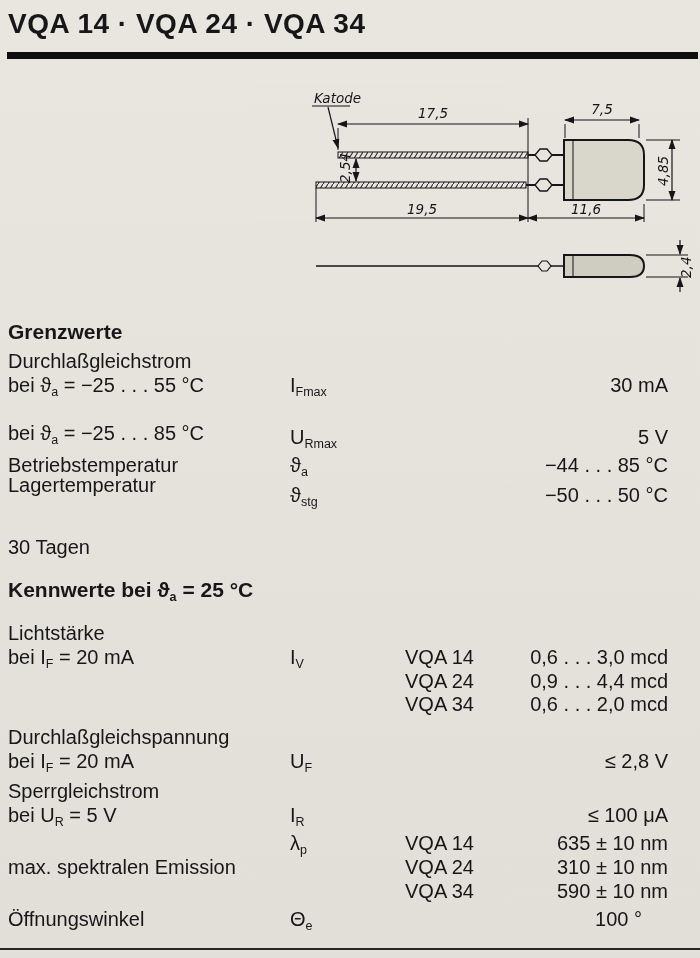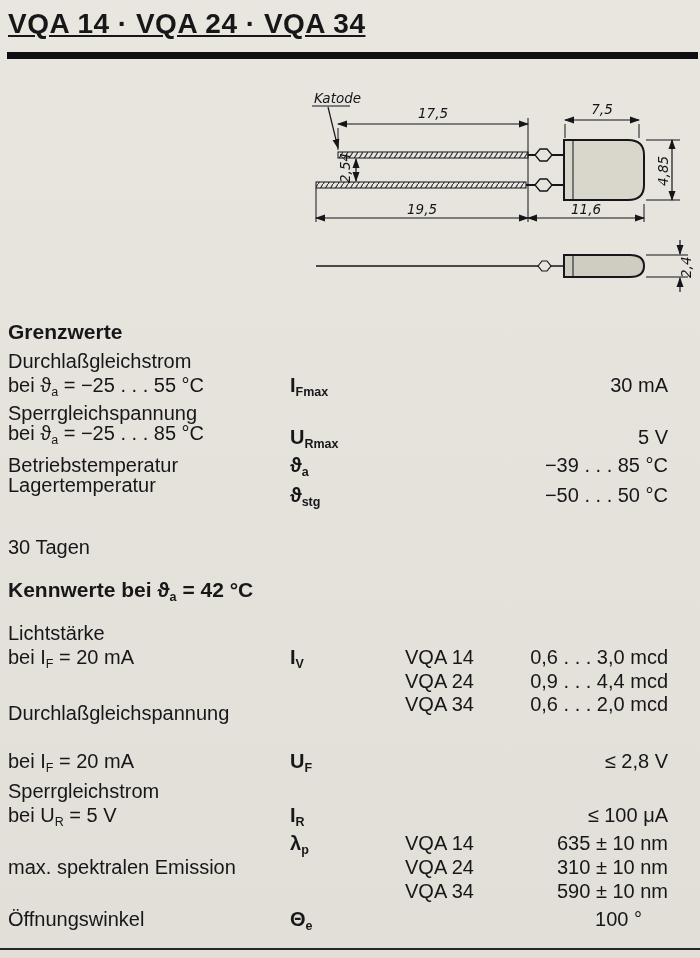--- a/index.html
+++ b/index.html
@@ -7,25 +7,25 @@
     position:relative;
     width:700px; height:958px;
     margin:0 auto;
     background:#e6e4dd;
     background-image:linear-gradient(180deg,#e8e6df 0%,#e4e2da 55%,#e1dfd7 100%);
     font-family:"Liberation Sans", sans-serif;
     color:#17171a;
     overflow:hidden;
   }
   .t { position:absolute; left:8px; white-space:nowrap; }
-  .title { top:8px; font-size:28px; font-weight:bold; letter-spacing:0.5px;text-decoration:underline; }
+  .title { top:8px; font-size:28px; font-weight:bold; letter-spacing:0.5px; }
   .rule  { position:absolute; left:7px; width:691px; top:52px; height:7px; background:#0e0e10; }
   .h  { font-size:21px; font-weight:bold; }
   .lbl, .val, .vn { font-size:20px; }
-  .sym { font-size:20px; font-weight:bold; left:290px; }
+  .sym { font-size:20px; font-weight:normal; left:290px; }
   .val { left:auto; right:32px; text-align:right; }
   .vn  { left:405px; }
   .sb  { font-size:12.5px; position:relative; top:4px; }
   .drawing { position:absolute; left:288px; top:88px; }
   .bottom-rule { position:absolute; left:0; width:700px; top:948px; height:2px; background:#26262a; }
 </style>
 </head>
 <body>
 
 <div class="page">
@@ -100,47 +100,46 @@
     </g>
   </svg>
 
   <div class="t h" style="top:320px">Grenzwerte</div>
 
   <div class="t lbl" style="top:350px">Durchlaßgleichstrom</div>
   <div class="t lbl" style="top:374px"><span>bei ϑ</span><span class="sb">a</span><span> = −25 . . . 55 °C</span></div>
   <div class="t sym" style="top:374px"><span>I</span><span class="sb">Fmax</span></div>
   <div class="t val" style="top:374px">30 mA</div>
 
-  <div class="t lbl" style="top:402px">Sperrgleichspannung</div>
   <div class="t lbl" style="top:422px"><span>bei ϑ</span><span class="sb">a</span><span> = −25 . . . 85 °C</span></div>
   <div class="t sym" style="top:426px"><span>U</span><span class="sb">Rmax</span></div>
   <div class="t val" style="top:426px">5 V</div>
 
   <div class="t lbl" style="top:454px">Betriebstemperatur</div>
   <div class="t sym" style="top:454px"><span>ϑ</span><span class="sb">a</span></div>
-  <div class="t val" style="top:454px">−39 . . . 85  °C</div>
+  <div class="t val" style="top:454px">−44 . . . 85  °C</div>
 
   <div class="t lbl" style="top:474px">Lagertemperatur</div>
   <div class="t lbl" style="top:536px">30 Tagen</div>
   <div class="t sym" style="top:484px"><span>ϑ</span><span class="sb">stg</span></div>
   <div class="t val" style="top:484px">−50 . . . 50  °C</div>
 
-  <div class="t h" style="top:578px"><span>Kennwerte</span><span> bei ϑ</span><span class="sb">a</span><span> = 42 °C</span></div>
+  <div class="t h" style="top:578px"><span>Kennwerte</span><span> bei ϑ</span><span class="sb">a</span><span> = 25 °C</span></div>
 
   <div class="t lbl" style="top:622px">Lichtstärke</div>
   <div class="t lbl" style="top:646px"><span>bei I</span><span class="sb">F</span><span> = 20 mA</span></div>
   <div class="t sym" style="top:646px"><span>I</span><span class="sb">V</span></div>
   <div class="t vn" style="top:646px">VQA 14</div>
   <div class="t val" style="top:646px">0,6 . . . 3,0 mcd</div>
   <div class="t vn" style="top:670px">VQA 24</div>
   <div class="t val" style="top:670px">0,9 . . . 4,4 mcd</div>
   <div class="t vn" style="top:693px">VQA 34</div>
   <div class="t val" style="top:693px">0,6 . . . 2,0 mcd</div>
 
-  <div class="t lbl" style="top:702px">Durchlaßgleichspannung</div>
+  <div class="t lbl" style="top:726px">Durchlaßgleichspannung</div>
   <div class="t lbl" style="top:750px"><span>bei I</span><span class="sb">F</span><span> = 20 mA</span></div>
   <div class="t sym" style="top:750px"><span>U</span><span class="sb">F</span></div>
   <div class="t val" style="top:750px">≤ 2,8 V</div>
 
   <div class="t lbl" style="top:780px">Sperrgleichstrom</div>
   <div class="t lbl" style="top:804px"><span>bei U</span><span class="sb">R</span><span> = 5 V</span></div>
   <div class="t sym" style="top:804px"><span>I</span><span class="sb">R</span></div>
   <div class="t val" style="top:804px">≤ 100 μA</div>
 
   <div class="t lbl" style="top:856px">max. spektralen Emission</div>

